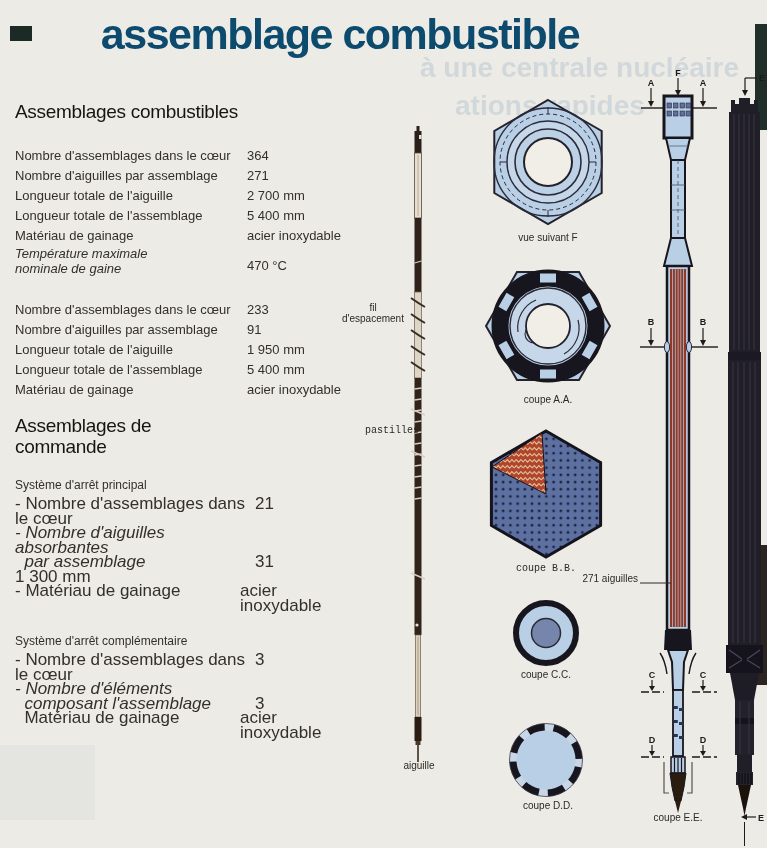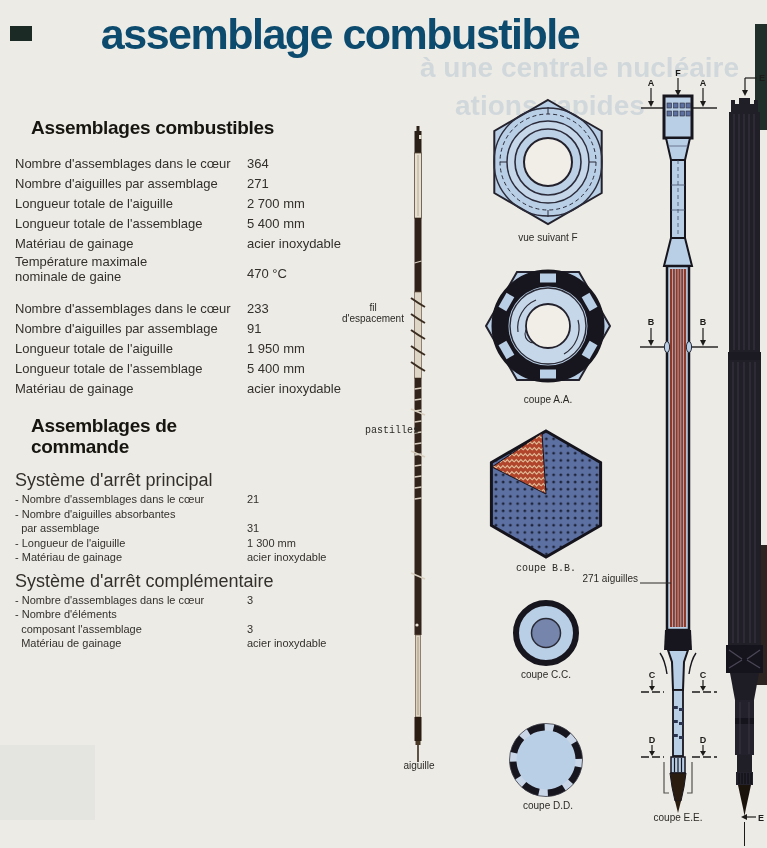--- a/index.html
+++ b/index.html
@@ -14,29 +14,29 @@
   .ghost{position:absolute;color:rgba(100,140,185,0.20);font-weight:700;font-style:normal;
          font-size:28px;letter-spacing:0px;white-space:nowrap;}
   #ghost1{left:420px;top:52px;}
   #ghost2{left:455px;top:90px;}
 
   
   .artifact{position:absolute;}
 
   
   #specs{position:absolute;left:15px;top:101px;width:340px;color:#33302c;}
-  .spec h2{font-size:19px;font-weight:700;margin:16px;color:#17150f;letter-spacing:-0.3px;line-height:21px;white-space:pre-line;}
-  .rows{margin-top:15px;}
+  .spec h2{font-size:19px;font-weight:400;margin:0;color:#17150f;letter-spacing:-0.3px;line-height:21px;white-space:pre-line;}
+  .rows{margin-top:24px;}
   .spec-row{display:flex;font-size:13px;line-height:20px;align-items:flex-start;}
   .spec-row .lbl{width:232px;white-space:pre-wrap;}
   .spec-row.two{align-items:flex-end;}
-  .spec-row.two .lbl{line-height:15px;}
+  .spec-row.two .lbl{line-height:15px;font-style:italic;}
   .spec + .spec{margin-top:15px;}
-  .small .sub{font-size:18px;line-height:15px;margin-top:9px;color:#33302c;}
-  .small .spec-row{font-size:11px;line-height:14.5px;}
+  .small .sub{font-size:12px;line-height:15px;margin-top:21px;color:#33302c;}
+  .small .spec-row{font-size:17px;line-height:14.5px;gap:8px;}
   .small .spec-row.two .lbl{line-height:14.5px;}
   .small .rows{margin-top:4px;}
 
   
   .dlabel{position:absolute;font-size:10px;color:#2c2a26;text-align:center;white-space:pre-line;line-height:11px;}
   svg{position:absolute;display:block;}
   text{font-family:"Liberation Sans", sans-serif;}
 </style>
 </head>
 <body>
@@ -119,21 +119,20 @@
         <div class="spec-row">
             <span class="lbl">- Nombre d'assemblages dans le cœur</span>
             <span class="val">21</span>
           </div>
         <div class="spec-row two">
             <span class="lbl">- Nombre d'aiguilles absorbantes
   par assemblage</span>
             <span class="val">31</span>
           </div>
         <div class="spec-row">
-            <span class="lbl">- Longueur de l'aiguille</span>
             <span class="val">1 300 mm</span>
           </div>
         <div class="spec-row">
             <span class="lbl">- Matériau de gainage</span>
             <span class="val">acier inoxydable</span>
           </div>
       </div>
       <div class="sub">Système d'arrêt complémentaire</div>
       <div class="rows">
         <div class="spec-row">

